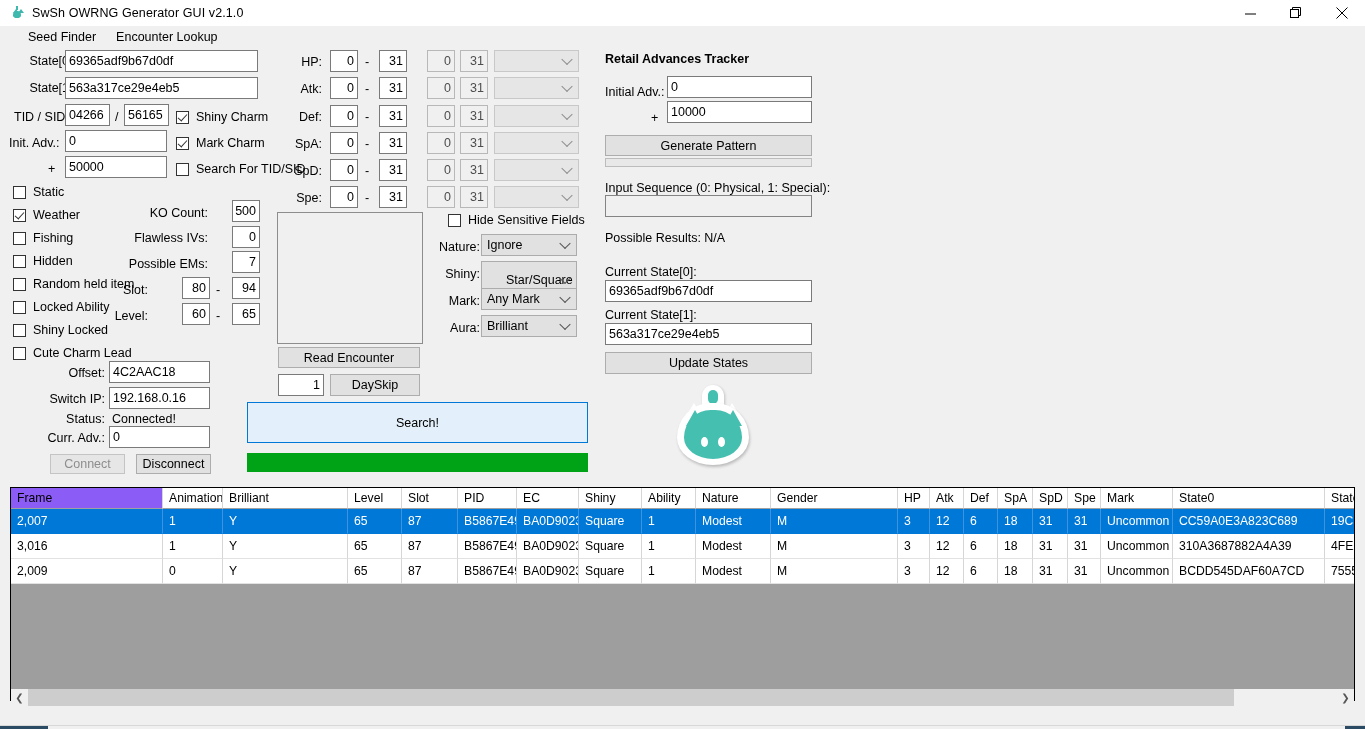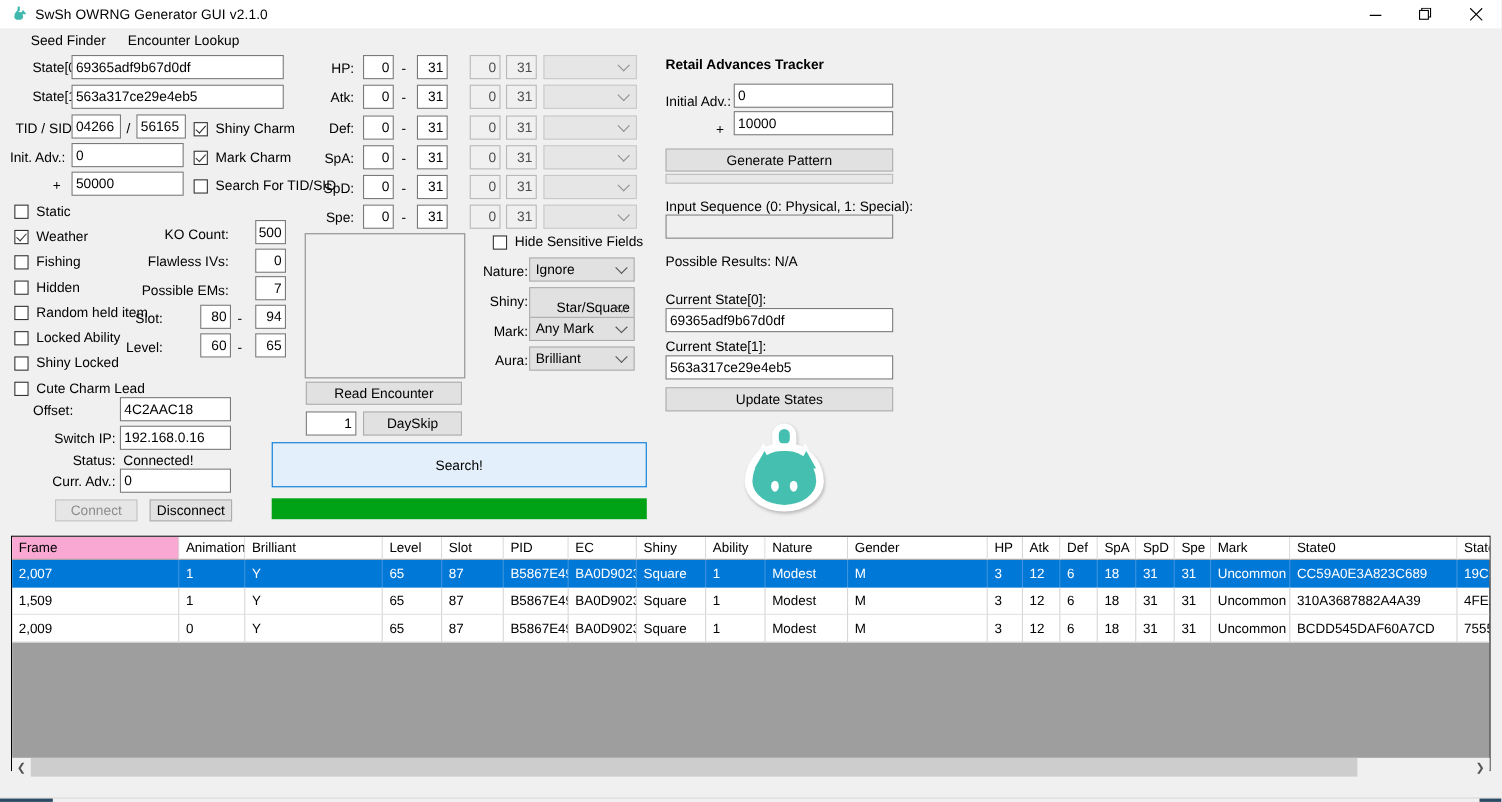--- a/index.html
+++ b/index.html
@@ -138,21 +138,21 @@
     position: absolute; left: 10px; top: 487px; width: 1345px; height: 214px;
     border: 1px solid #000; box-sizing: border-box; background: #fff;
     overflow: hidden;
   }
   .grid-head { display: flex; height: 21px; background: #fff; box-sizing: border-box; }
   .grid-head .hc {
     box-sizing: border-box; border-right: 1px solid #d6d6d6; border-bottom: 1px solid #a0a0a0;
     padding-left: 6px; display: flex; align-items: center; font-size: 12.2px;
     overflow: hidden; white-space: nowrap; background: #fff;
   }
-  .grid-head .hc.sorted { background: #f9a8d4; }
+  .grid-head .hc.sorted { background: #8b5cf6; }
   .grid-row { display: flex; height: 25px; box-sizing: border-box; }
   .grid-row .gc {
     box-sizing: border-box; border-right: 1px solid #d6d6d6; border-bottom: 1px solid #e2e2e2;
     padding-left: 6px; display: flex; align-items: center; font-size: 12.2px;
     overflow: hidden; white-space: nowrap;
   }
   .grid-row.sel-row { background: #0078d7; color: #fff; }
   .grid-row.sel-row .gc { border-right-color: #3d93df; border-bottom-color: #0078d7; }
   .grid-body-bg { background: #9e9e9e; }
 
@@ -288,21 +288,21 @@
   <div class="abs lbl" style="left:100px;top:283px;width:48px;text-align:right;">Slot:</div>
   <div class="abs tbox right" style="left:182px;top:277px;width:28px;height:22px;">80</div>
   <div class="abs lbl" style="left:216px;top:283px;">-</div>
   <div class="abs tbox right" style="left:232px;top:277px;width:28px;height:22px;">94</div>
 
   <div class="abs lbl" style="left:100px;top:309px;width:48px;text-align:right;">Level:</div>
   <div class="abs tbox right" style="left:182px;top:303px;width:28px;height:22px;">60</div>
   <div class="abs lbl" style="left:216px;top:309px;">-</div>
   <div class="abs tbox right" style="left:232px;top:303px;width:28px;height:22px;">65</div>
 
-  <div class="abs lbl" style="left:30px;top:366px;width:75px;text-align:left;">Offset:</div>
+  <div class="abs lbl" style="left:30px;top:366px;width:75px;text-align:right;">Offset:</div>
   <div class="abs tbox" style="left:109px;top:361px;width:101px;height:22px;">4C2AAC18</div>
 
   <div class="abs lbl" style="left:30px;top:392px;width:75px;text-align:right;">Switch IP:</div>
   <div class="abs tbox" style="left:109px;top:387px;width:101px;height:22px;">192.168.0.16</div>
 
   <div class="abs lbl" style="left:30px;top:412px;width:75px;text-align:right;">Status:</div>
   <div class="abs lbl" style="left:112px;top:412px;">Connected!</div>
 
   <div class="abs lbl" style="left:30px;top:431px;width:75px;text-align:right;">Curr. Adv.:</div>
   <div class="abs tbox" style="left:109px;top:426px;width:101px;height:22px;">0</div>
@@ -492,21 +492,21 @@
           <div class="gc" style="width: 34px; flex: 0 0 34px;">12</div>
           <div class="gc" style="width: 34px; flex: 0 0 34px;">6</div>
           <div class="gc" style="width: 35px; flex: 0 0 35px;">18</div>
           <div class="gc" style="width: 35px; flex: 0 0 35px;">31</div>
           <div class="gc" style="width: 33px; flex: 0 0 33px;">31</div>
           <div class="gc" style="width: 72px; flex: 0 0 72px;">Uncommon</div>
           <div class="gc" style="width: 152px; flex: 0 0 152px;">CC59A0E3A823C689</div>
           <div class="gc" style="width: 90px; flex: 0 0 90px;">19C5A7</div>
         </div>
         <div class="grid-row">
-          <div class="gc" style="width: 152px; flex: 0 0 152px;">1,509</div>
+          <div class="gc" style="width: 152px; flex: 0 0 152px;">3,016</div>
           <div class="gc" style="width: 60px; flex: 0 0 60px;">1</div>
           <div class="gc" style="width: 125px; flex: 0 0 125px;">Y</div>
           <div class="gc" style="width: 54px; flex: 0 0 54px;">65</div>
           <div class="gc" style="width: 56px; flex: 0 0 56px;">87</div>
           <div class="gc" style="width: 59px; flex: 0 0 59px;">B5867E49</div>
           <div class="gc" style="width: 62px; flex: 0 0 62px;">BA0D9023</div>
           <div class="gc" style="width: 63px; flex: 0 0 63px;">Square</div>
           <div class="gc" style="width: 54px; flex: 0 0 54px;">1</div>
           <div class="gc" style="width: 75px; flex: 0 0 75px;">Modest</div>
           <div class="gc" style="width: 127px; flex: 0 0 127px;">M</div>

